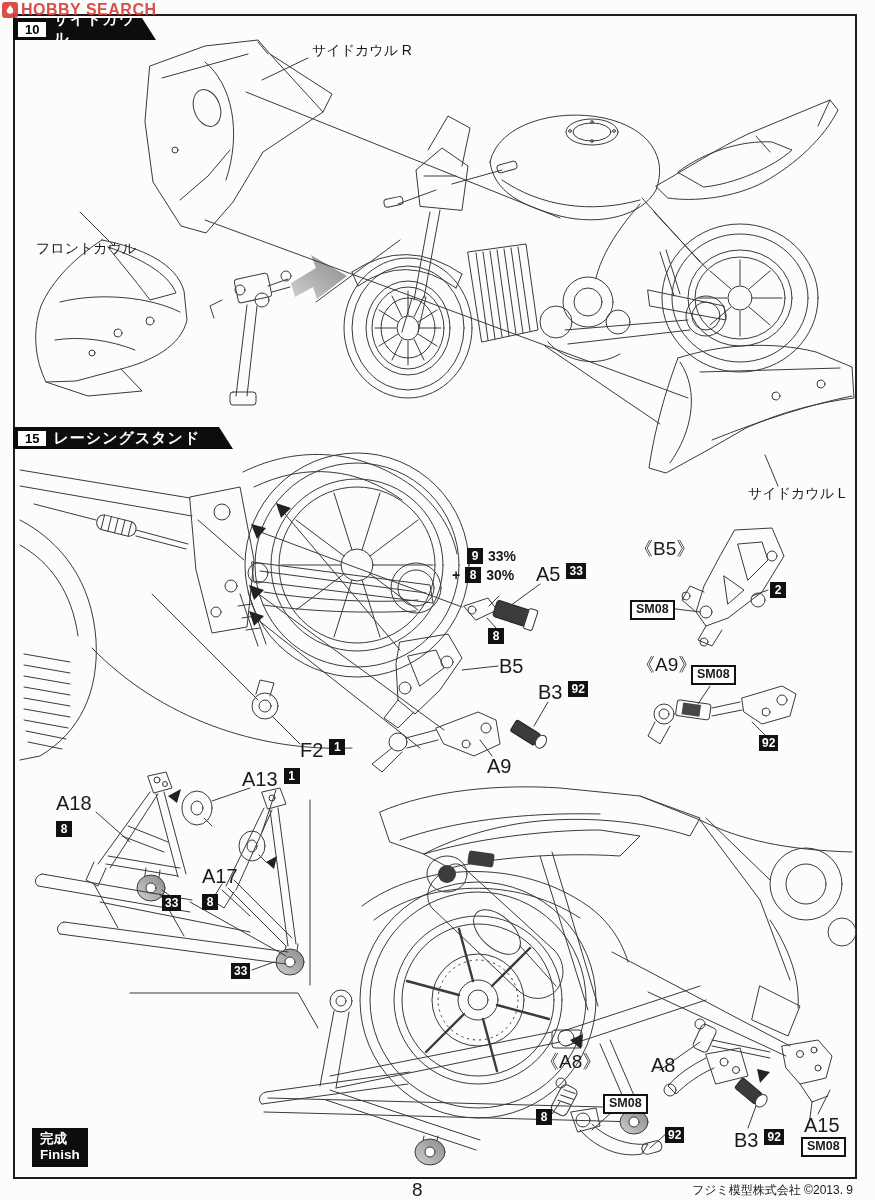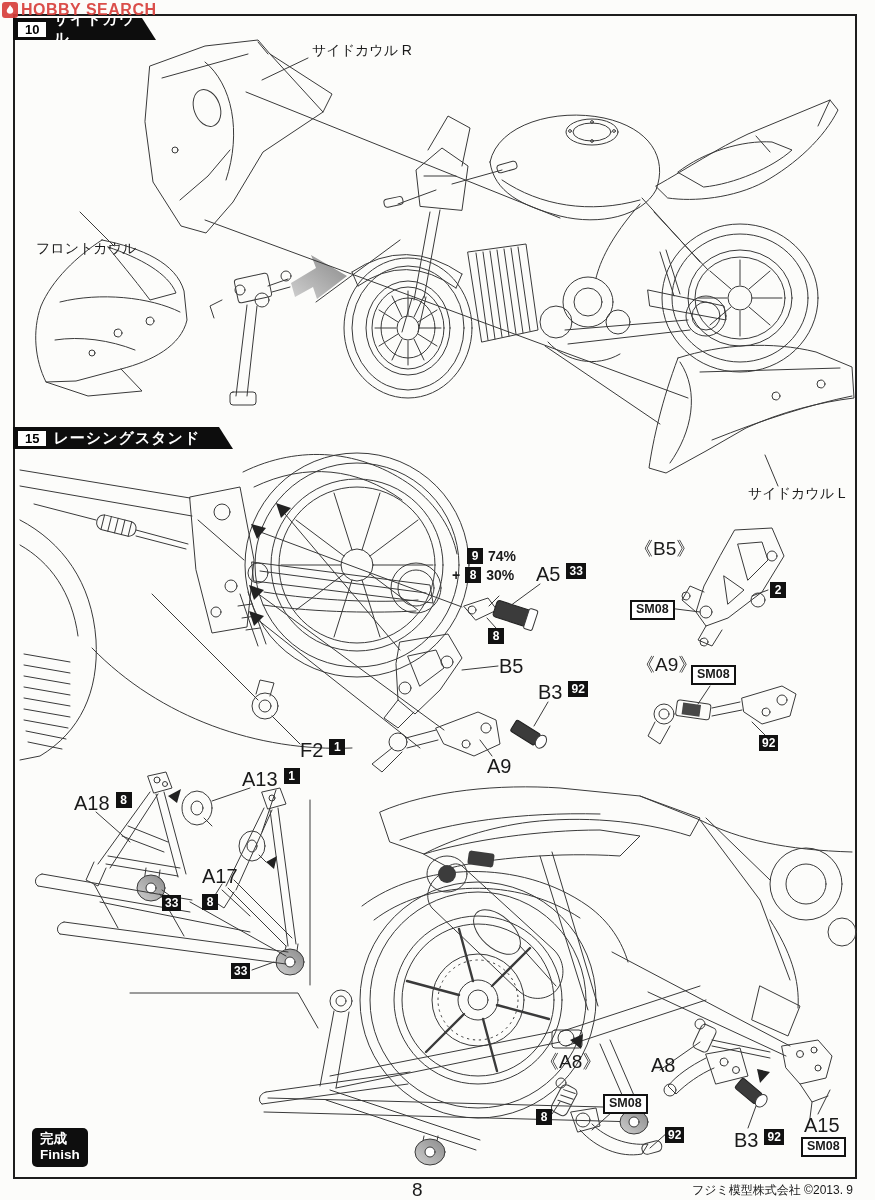--- a/index.html
+++ b/index.html
@@ -23,21 +23,21 @@
   .chip{display:inline-block;background:#111;color:#fff;font-weight:bold;font-size:12px;
         line-height:1;padding:2px 3px;min-width:10px;text-align:center;}
   .chip.abs{position:absolute;z-index:10;}
   .smb{display:inline-block;border:2px solid #111;background:#fff;font-weight:bold;
        font-size:12.5px;line-height:1.25;padding:0 4px;}
   .smb.abs{position:absolute;z-index:10;}
   .ititle{position:absolute;font-size:19px;z-index:10;white-space:nowrap;}
   .mix{position:absolute;left:452px;top:548px;font-size:14px;font-weight:bold;z-index:10;}
   .mixrow{display:flex;align-items:center;gap:5px;margin-bottom:3px;}
   .mixrow.first{margin-left:15px;}
-  .badge{position:absolute;left:32px;top:1128px;background:#0e0e0e;color:#fff;border-radius:5px;
+  .badge{position:absolute;left:32px;top:1128px;background:#0e0e0e;color:#fff;border-radius:0;
          padding:3px 8px 4px 8px;font-weight:bold;font-size:13.5px;line-height:1.2;z-index:10;}
   .pageno{position:absolute;left:412px;top:1179px;font-size:19px;z-index:10;}
   .copyright{position:absolute;right:22px;top:1182px;font-size:12px;z-index:10;}
 </style>
 </head>
 <body>
 
 <div class="page">
 
   <div class="frame"></div>
@@ -410,21 +410,21 @@
     </g>
   </svg>
 
   <span class="jl" style="left:312px;top:42px;text-align:center;">サイドカウル R</span>
   <span class="jl" style="left:36px;top:194px;margin-top:46px;">フロントカウル</span>
   <span class="jl" style="left:748px;top:485px;">サイドカウル L</span>
 
   <div class="mix">
     <div class="mixrow first">
       <span class="chip">9</span>
-      <span>74%</span>
+      <span>33%</span>
     </div>
     <div class="mixrow">
       <span>+</span>
       <span class="chip">8</span>
       <span>30%</span>
     </div>
   </div>
 
   <div class="pl" style="left:536px;top:563px;">
     <span>A5</span>
@@ -450,21 +450,21 @@
   <span class="chip abs" style="left:770px;top:582px;">2</span>
   <span class="smb abs" style="left:630px;top:600px;">SM08</span>
   <span class="ititle" style="left:636px;top:652px;">《A9》</span>
   <span class="smb abs" style="left:691px;top:665px;">SM08</span>
   <span class="chip abs" style="left:759px;top:735px;">92</span>
 
   <div class="pl" style="left:242px;top:768px;">
     <span>A13</span>
     <span class="chip">1</span>
   </div>
-  <div class="pl" style="left:74px;top:792px;">
+  <div class="pl" style="left:56px;top:792px;flex-direction:column;">
     <span>A18</span>
     <span class="chip">8</span>
   </div>
   <div class="pl" style="left:202px;top:865px;flex-direction:column;">
     <span>A17</span>
     <span class="chip">8</span>
   </div>
   <span class="chip abs" style="left:162px;top:895px;">33</span>
   <span class="chip abs" style="left:231px;top:963px;">33</span>
 

